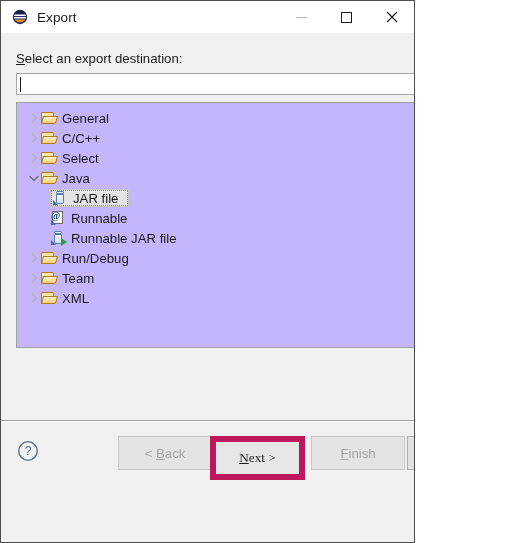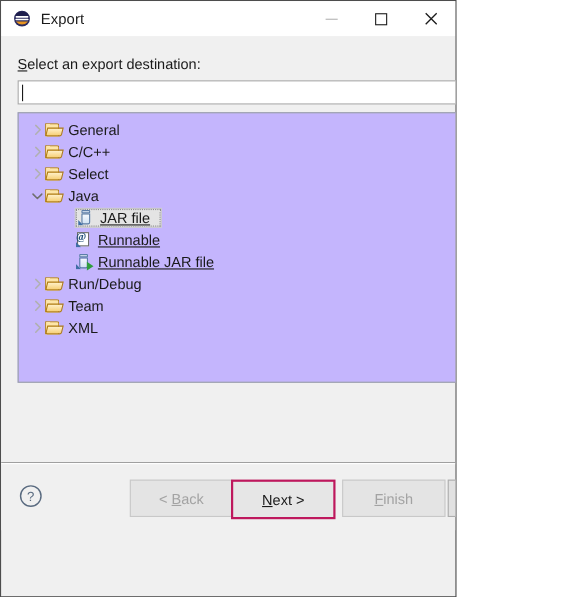--- a/index.html
+++ b/index.html
@@ -183,21 +183,21 @@
   .trow .ticon {
     width: 18px;
     height: 16px;
     flex: 0 0 auto;
     position: relative;
     margin-right: 3px;
   }
   .trow .tlabel { padding-right: 6px; }
 
   .lvl1 { padding-left: 10px; }
-  .lvl2 { padding-left: 51px; text-decoration: underline; }
+  .lvl2 { padding-left: 33px; }
 
   .trow.selected .selwrap {
     background: #e4e4e4;
     border: 1px solid #c6c6c6;
     outline: 1px dotted #8d8d8d;
     outline-offset: -2px;
   }
   .selwrap {
     display: inline-flex;
     align-items: center;
@@ -314,21 +314,22 @@
     padding: 16px;
   }
   .btn u { text-decoration: underline; }
   .btn.disabled {
     color: #a3a3a3;
     background: #e4e4e4;
     border-color: #c8c8c8;
   }
   .btn.default {
     background: #e6e6e6;
-    border: 2px solid #be185d;
+    border: 6px solid #be185d;
+    font-family: Liberation Serif, serif;
   }
   #btn-back   { left: 117px;  width: 94px; }
   #btn-next   { left: 209px;  width: 95px; }
   #btn-finish { left: 310px;  width: 94px; }
   #btn-cancel { left: 406px;  width: 90px; }
 </style>
 </head>
 <body>
 
 <div class="dialog">

